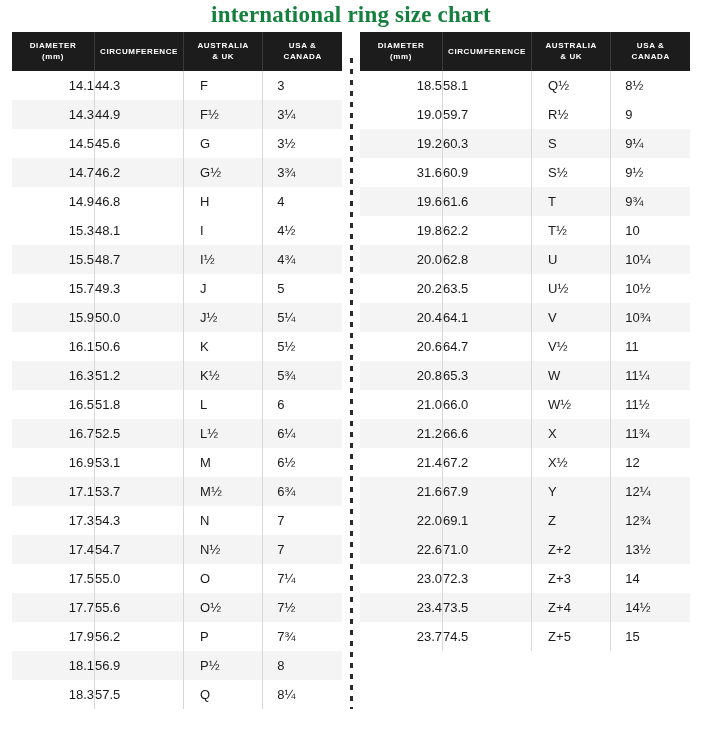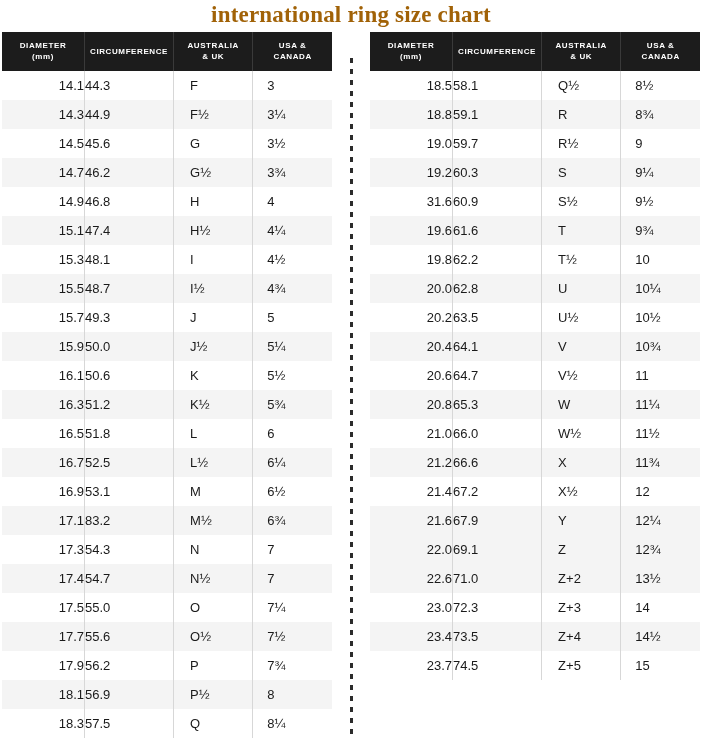--- a/index.html
+++ b/index.html
@@ -21,28 +21,28 @@
     box-sizing: border-box;
   }
   .title {
     text-align: center;
     font-family: "Liberation Serif", serif;
     font-weight: bold;
     font-size: 23px;
     line-height: 26px;
     letter-spacing: 0.2px;
     margin: 2px 0 4px 0;
-    color: #a16207;
+    color: #15803d;
   }
   .tables {
     display: flex;
     flex-direction: row;
     align-items: flex-start;
     justify-content: space-between;
-    padding: 0 2px;
+    padding: 0 12px;
     box-sizing: border-box;
   }
   .tablewrap {
     width: 330px;
   }
   .divider {
     width: 6px;
     align-self: stretch;
     margin-top: 26px;
     background-image: repeating-linear-gradient(
@@ -154,26 +154,20 @@
               <td class="c-circ">46.2</td>
               <td class="c-au">G½</td>
               <td class="c-us">3¾</td>
             </tr>
             <tr class="odd">
               <td class="c-diam">14.9</td>
               <td class="c-circ">46.8</td>
               <td class="c-au">H</td>
               <td class="c-us">4</td>
             </tr>
-            <tr class="even">
-              <td class="c-diam">15.1</td>
-              <td class="c-circ">47.4</td>
-              <td class="c-au">H½</td>
-              <td class="c-us">4¼</td>
-            </tr>
             <tr class="odd">
               <td class="c-diam">15.3</td>
               <td class="c-circ">48.1</td>
               <td class="c-au">I</td>
               <td class="c-us">4½</td>
             </tr>
             <tr class="even">
               <td class="c-diam">15.5</td>
               <td class="c-circ">48.7</td>
               <td class="c-au">I½</td>
@@ -216,21 +210,21 @@
               <td class="c-us">6¼</td>
             </tr>
             <tr class="odd">
               <td class="c-diam">16.9</td>
               <td class="c-circ">53.1</td>
               <td class="c-au">M</td>
               <td class="c-us">6½</td>
             </tr>
             <tr class="even">
               <td class="c-diam">17.1</td>
-              <td class="c-circ">83.2</td>
+              <td class="c-circ">53.7</td>
               <td class="c-au">M½</td>
               <td class="c-us">6¾</td>
             </tr>
             <tr class="odd">
               <td class="c-diam">17.3</td>
               <td class="c-circ">54.3</td>
               <td class="c-au">N</td>
               <td class="c-us">7</td>
             </tr>
             <tr class="even">
@@ -302,26 +296,20 @@
             </th>
           </tr>
         </thead>
         <tbody>
             <tr class="odd">
               <td class="c-diam">18.5</td>
               <td class="c-circ">58.1</td>
               <td class="c-au">Q½</td>
               <td class="c-us">8½</td>
             </tr>
-            <tr class="even">
-              <td class="c-diam">18.8</td>
-              <td class="c-circ">59.1</td>
-              <td class="c-au">R</td>
-              <td class="c-us">8¾</td>
-            </tr>
             <tr class="odd">
               <td class="c-diam">19.0</td>
               <td class="c-circ">59.7</td>
               <td class="c-au">R½</td>
               <td class="c-us">9</td>
             </tr>
             <tr class="even">
               <td class="c-diam">19.2</td>
               <td class="c-circ">60.3</td>
               <td class="c-au">S</td>

